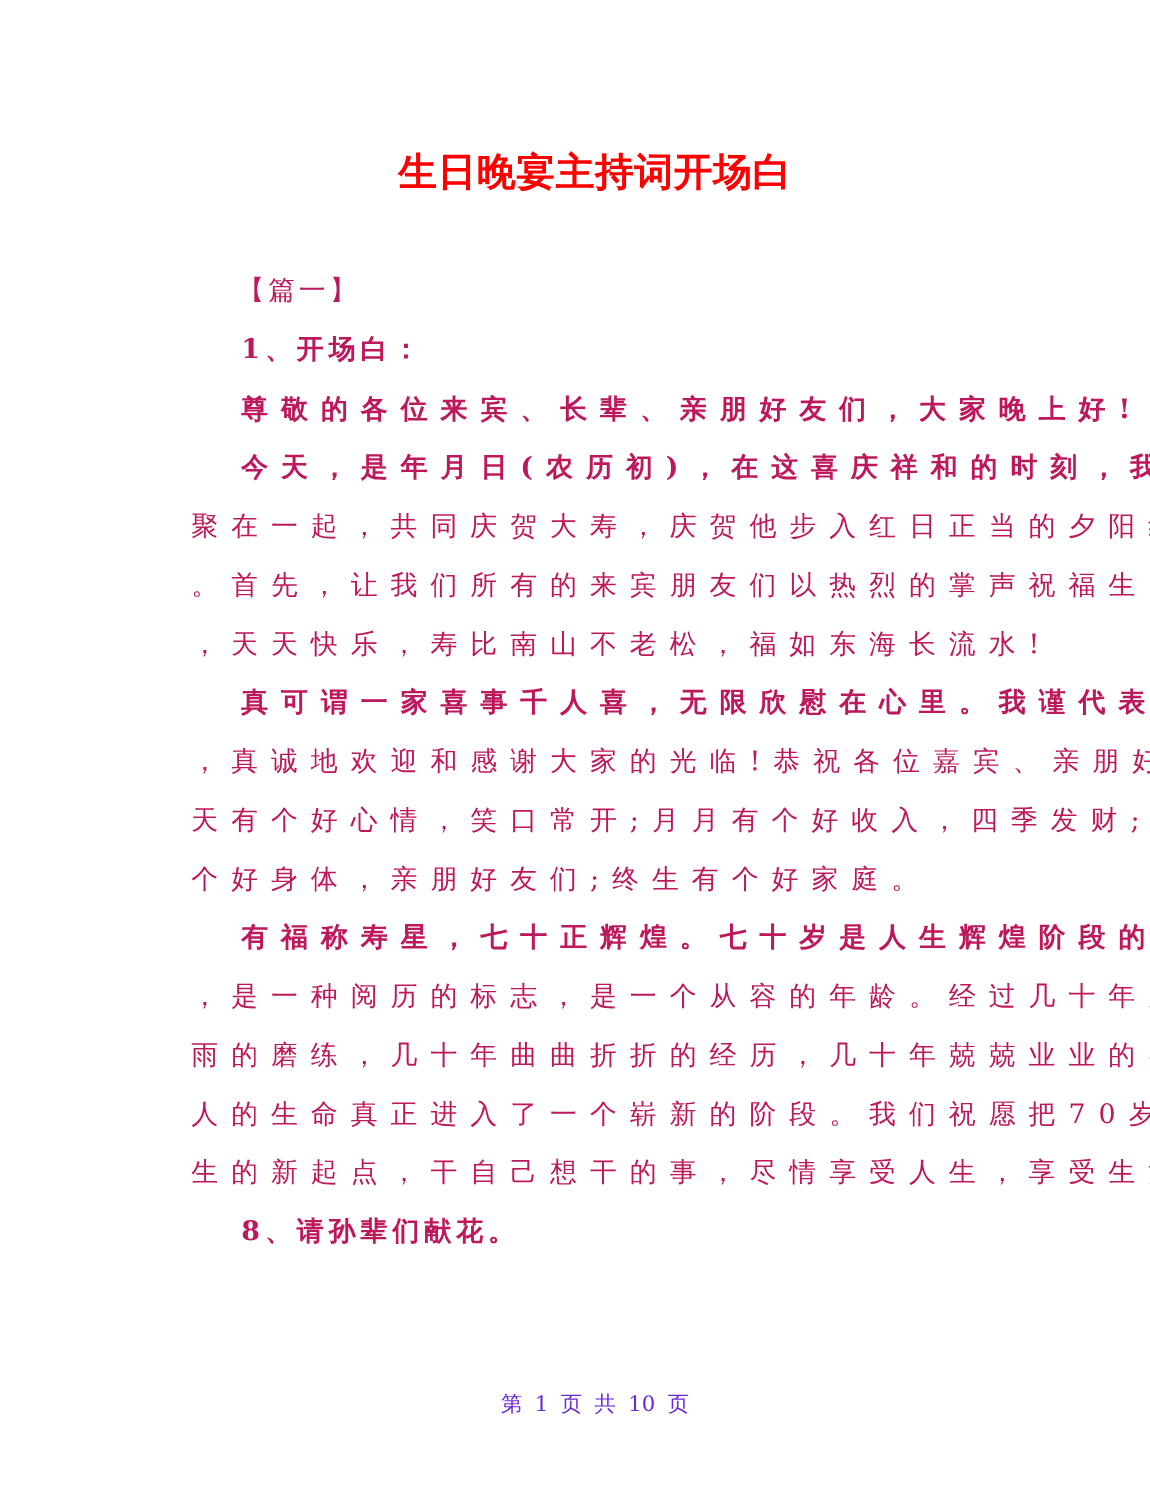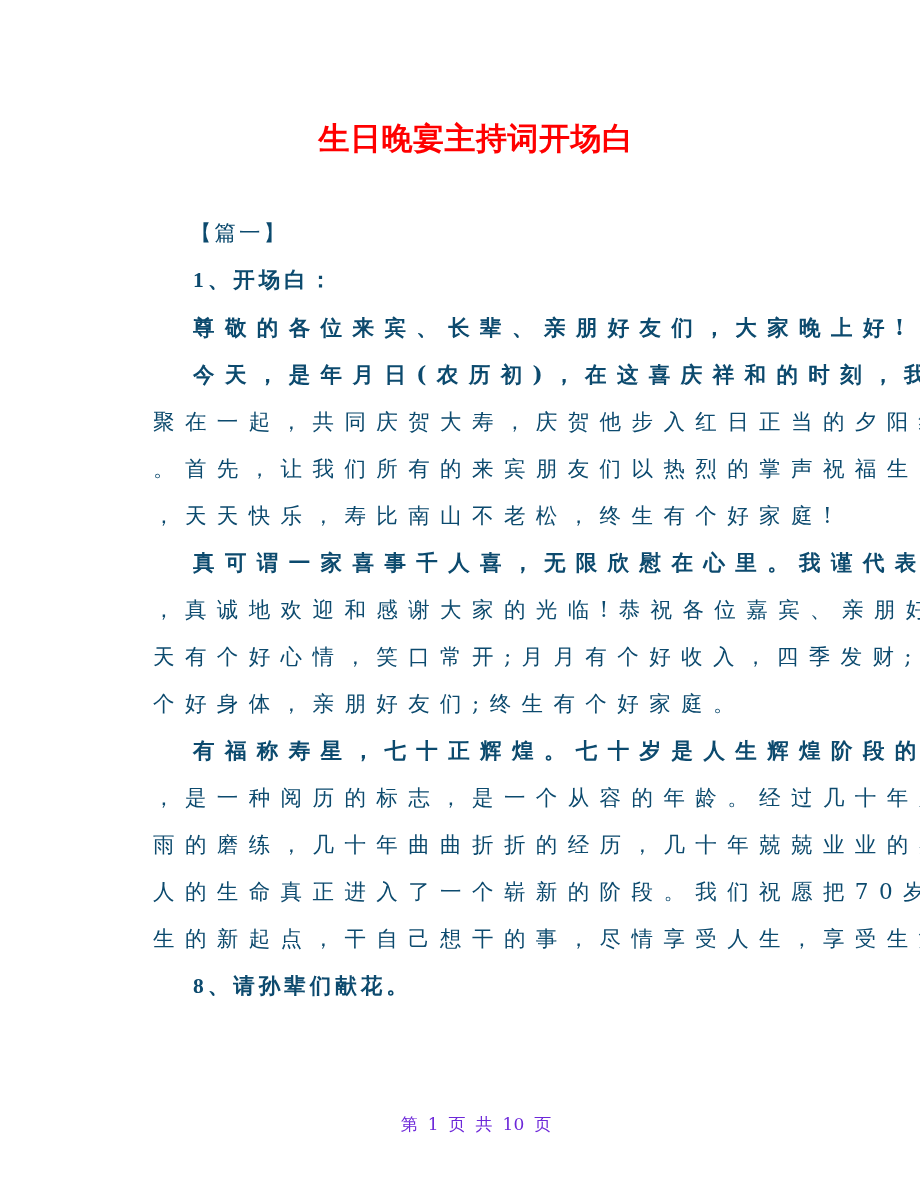--- a/index.html
+++ b/index.html
@@ -40,24 +40,24 @@
       top: 0;
       width: 650px;
     }
     .line {
       position: absolute;
       left: 0;
       white-space: nowrap;
       font-size: 21.5px;
       line-height: 30px;
       letter-spacing: 10.4px;
-      color: #0c4a6e;
+      color: #be185d;
     }
     .line.indent { left: 40px; font-weight: bold; }
-    .line.heading { font-weight: bold; letter-spacing: 4px; font-family: Liberation Serif, serif; }
+    .line.heading { font-weight: bold; letter-spacing: 4px; }
     .line.section { left: 37px; letter-spacing: 3px; }
     .footer {
       position: absolute;
       left: 0;
       top: 1112px;
       width: 920px;
       text-align: center;
       font-size: 17px;
       line-height: 24px;
       color: #6d28d9;
@@ -74,21 +74,21 @@
 
   <div class="body-text">
     <div class="line section" style="top:218px;">【篇一】</div>
     <div class="line indent heading" style="top:265px;">1、开场白：</div>
 
     <div class="line indent" style="top:313px;">尊敬的各位来宾、长辈、亲朋好友们，大家晚上好!</div>
 
     <div class="line indent" style="top:360px;">今天，是年月日(农历初)，在这喜庆祥和的时刻，我们相</div>
     <div class="line" style="top:407px;">聚在一起，共同庆贺大寿，庆贺他步入红日正当的夕阳红人生</div>
     <div class="line" style="top:454px;">。首先，让我们所有的来宾朋友们以热烈的掌声祝福生日快乐</div>
-    <div class="line" style="top:501px;">，天天快乐，寿比南山不老松，终生有个好家庭!</div>
+    <div class="line" style="top:501px;">，天天快乐，寿比南山不老松，福如东海长流水!</div>
 
     <div class="line indent" style="top:548px;">真可谓一家喜事千人喜，无限欣慰在心里。我谨代表全家</div>
     <div class="line" style="top:595px;">，真诚地欢迎和感谢大家的光临!恭祝各位嘉宾、亲朋好友天</div>
     <div class="line" style="top:642px;">天有个好心情，笑口常开;月月有个好收入，四季发财;年年有</div>
     <div class="line" style="top:689px;">个好身体，亲朋好友们;终生有个好家庭。</div>
 
     <div class="line indent" style="top:736px;">有福称寿星，七十正辉煌。七十岁是人生辉煌阶段的开始</div>
     <div class="line" style="top:783px;">，是一种阅历的标志，是一个从容的年龄。经过几十年风风雨</div>
     <div class="line" style="top:830px;">雨的磨练，几十年曲曲折折的经历，几十年兢兢业业的实践，</div>
     <div class="line" style="top:877px;">人的生命真正进入了一个崭新的阶段。我们祝愿把70岁当做人</div>

